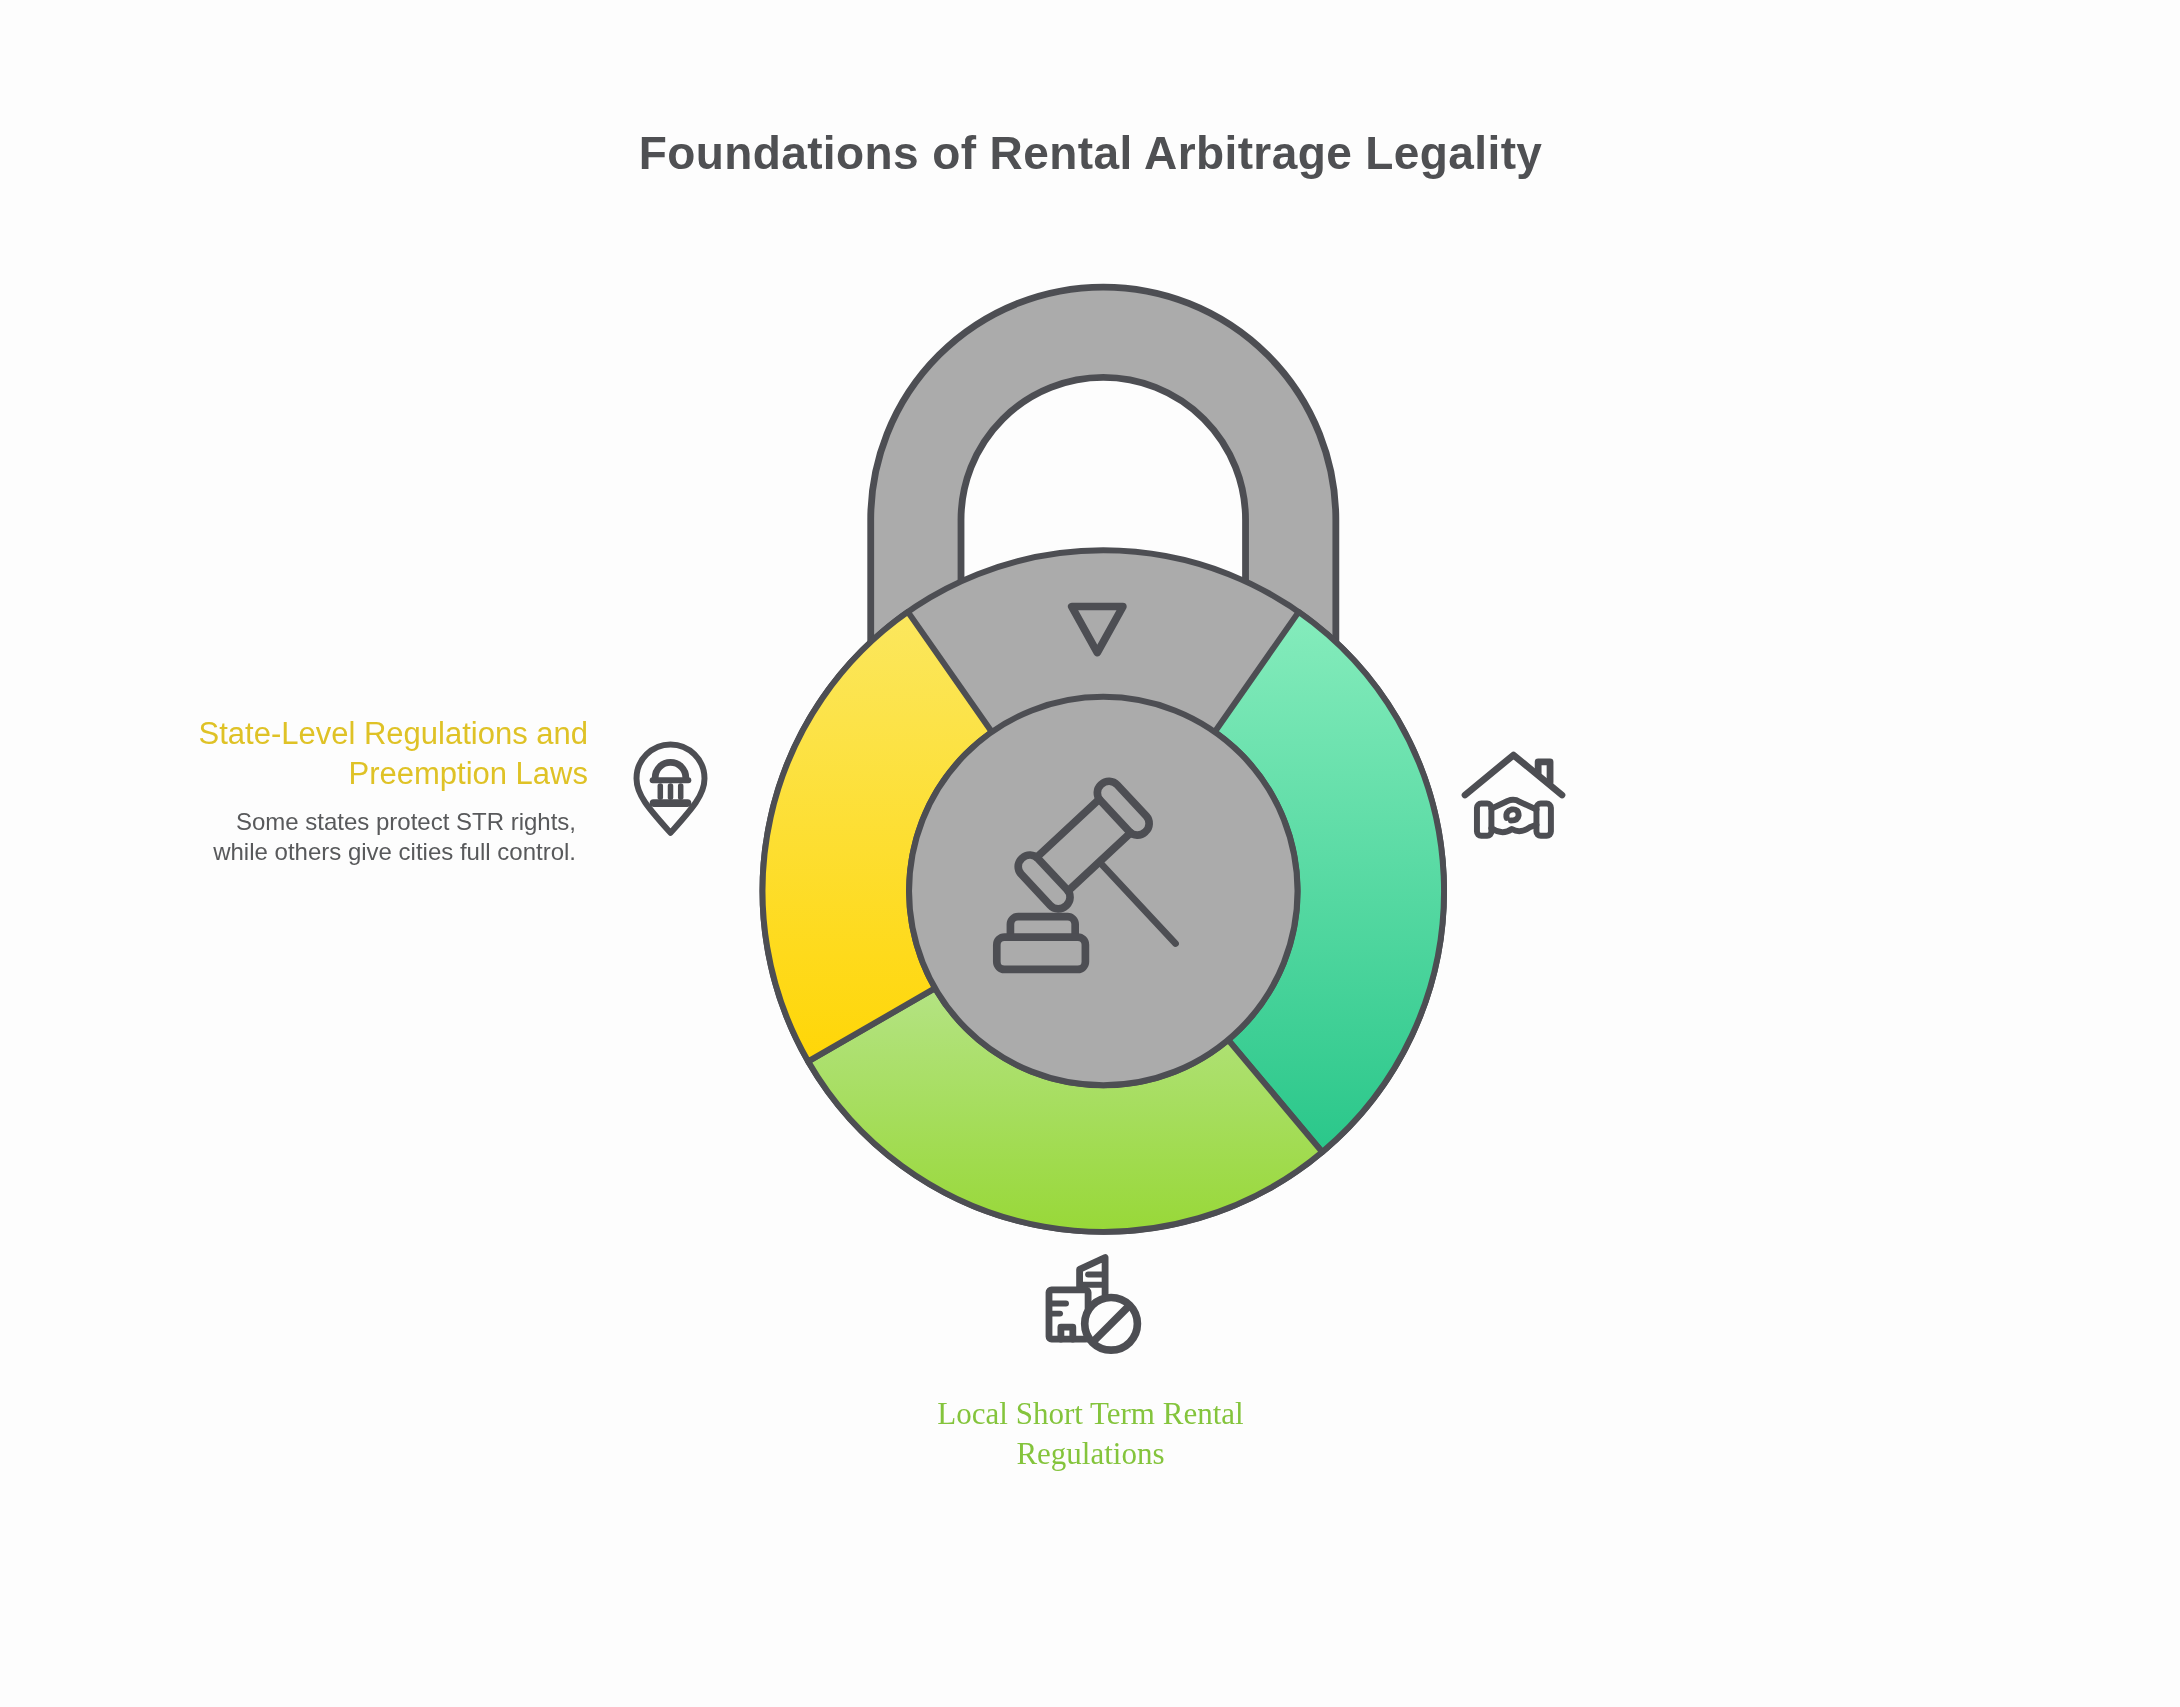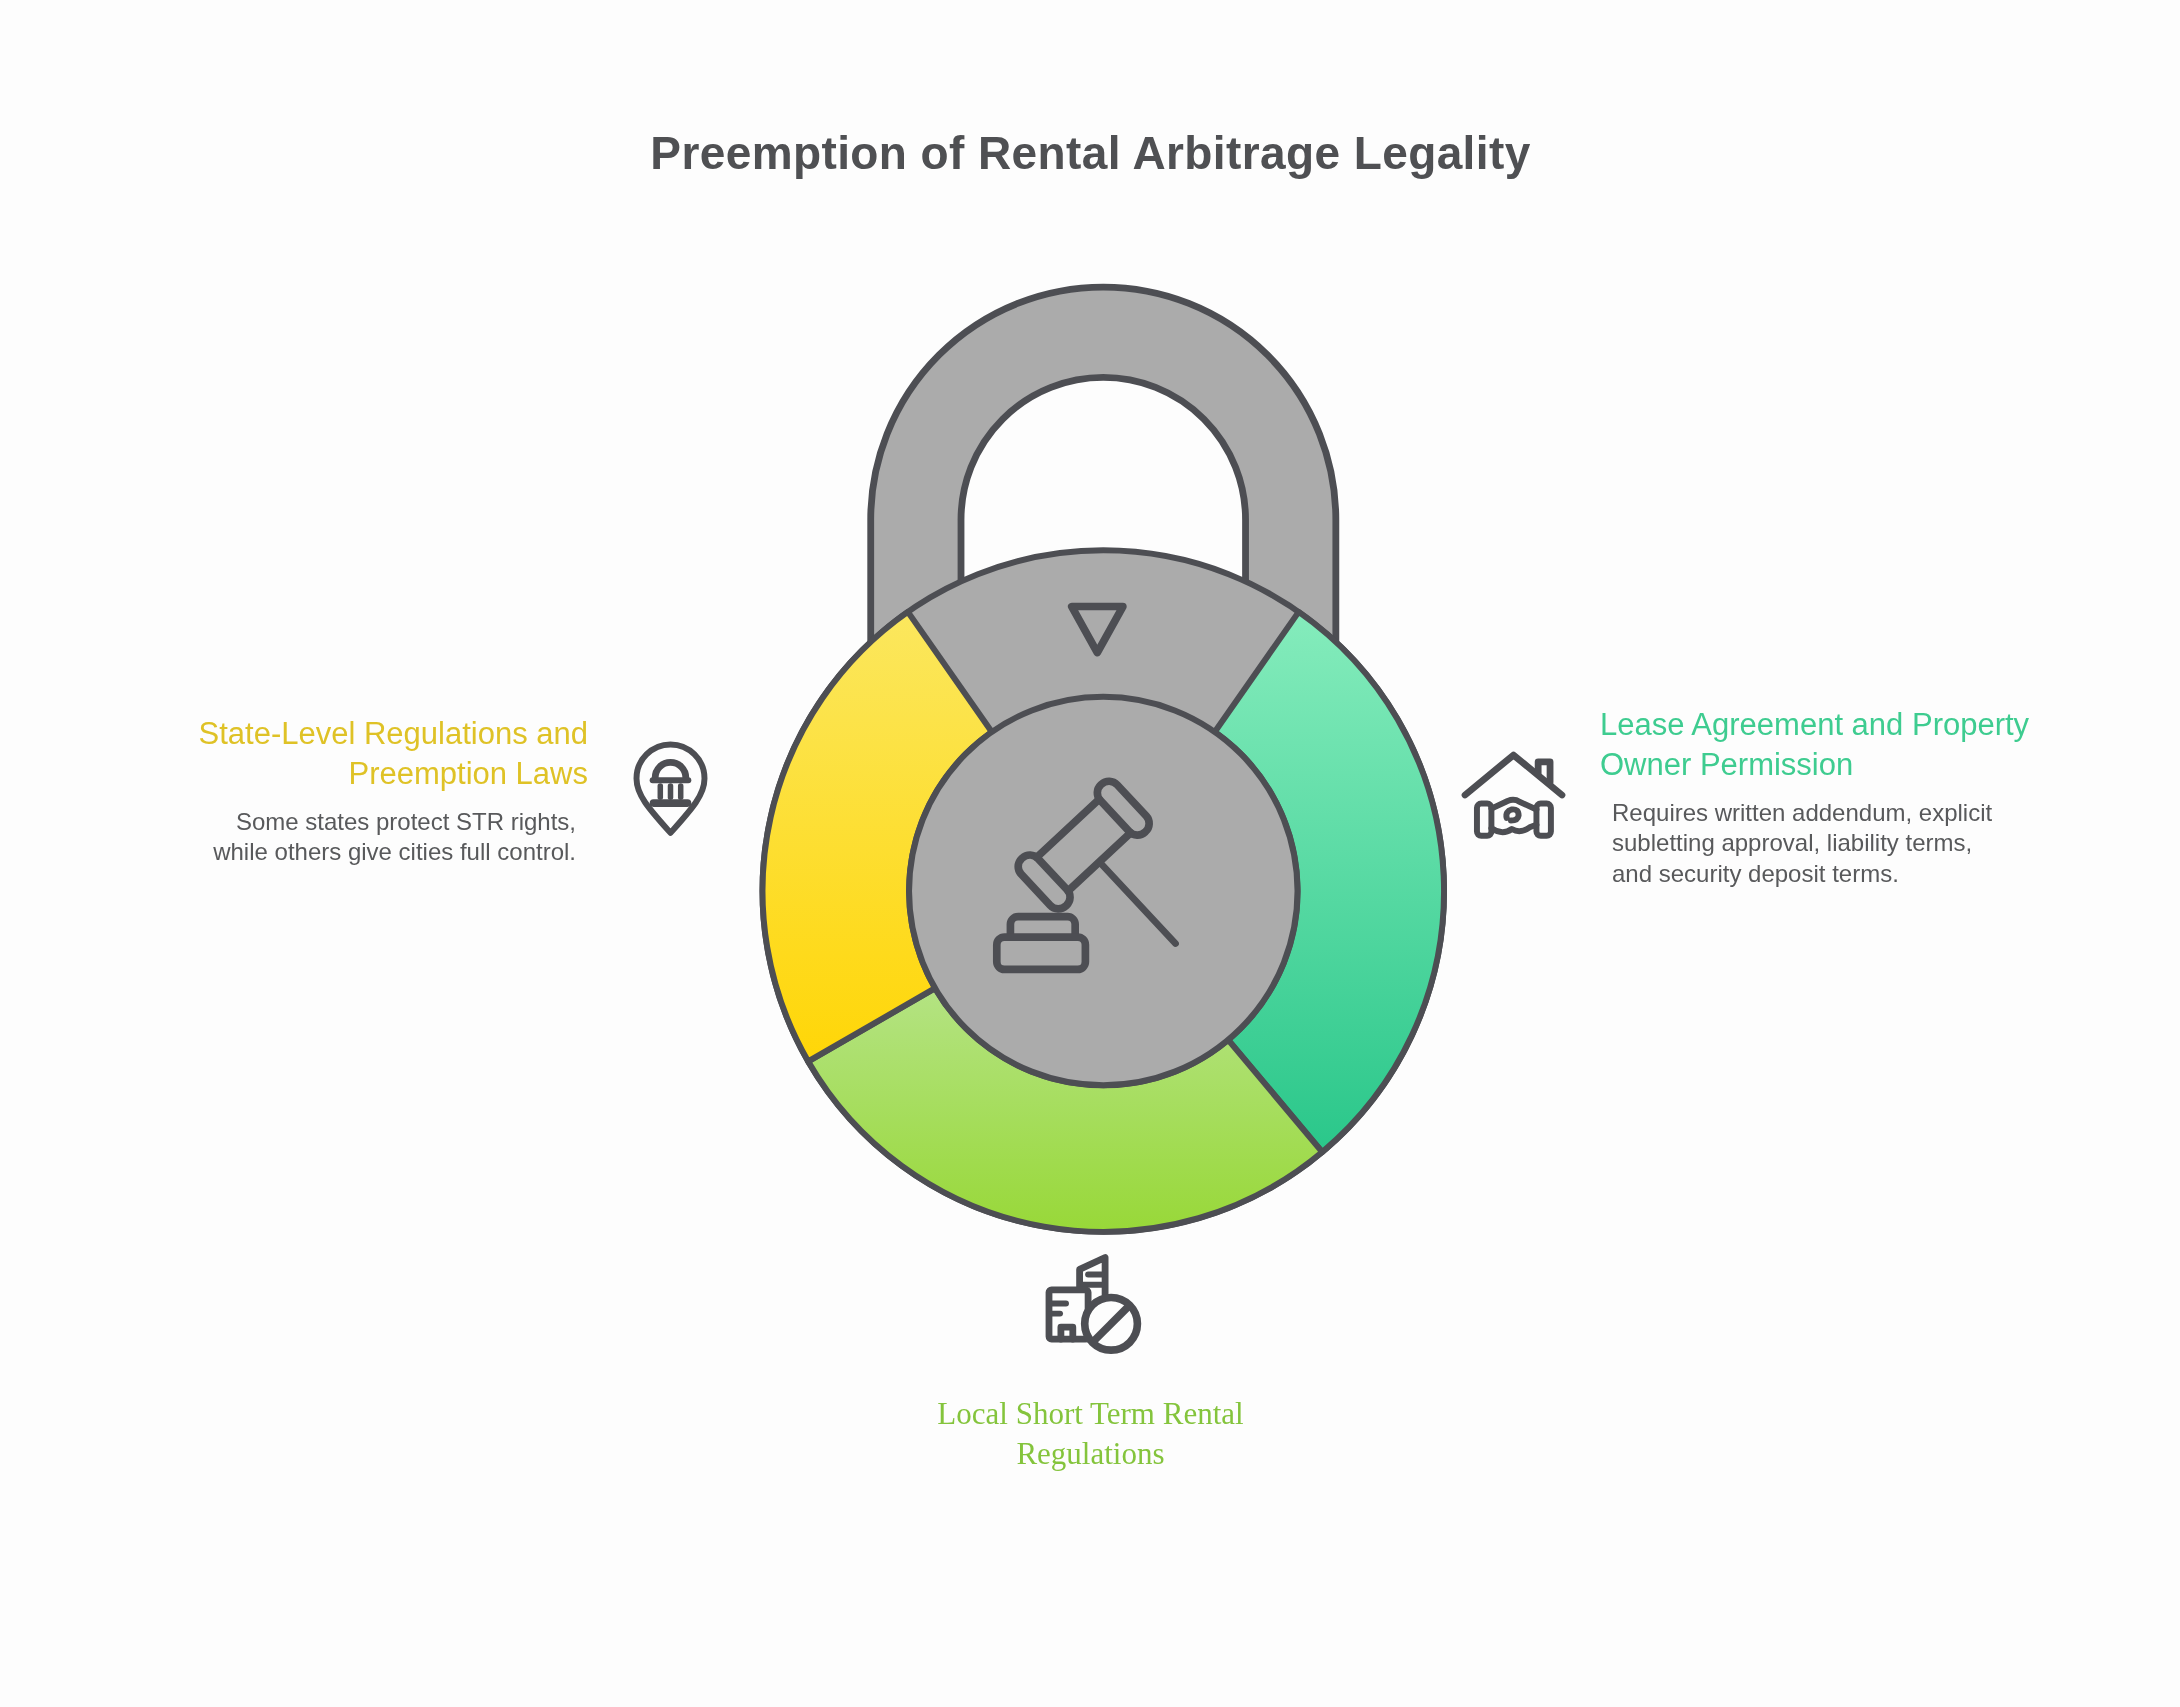--- a/index.html
+++ b/index.html
@@ -59,21 +59,21 @@
   .stop-tl { stop-color: var(--teal-light,   #85ECBC); }
   .stop-td { stop-color: var(--teal-deep,    #2AC78A); }
   .stop-gl { stop-color: var(--green-light,  #B4E383); }
   .stop-gd { stop-color: var(--green-deep,   #98D838); }
 </style>
 </head>
 <body>
 
 <div class="canvas">
 
-  <div class="title">Preemption of Rental Arbitrage Legality</div>
+  <div class="title">Foundations of Rental Arbitrage Legality</div>
 
   <svg class="lock" width="2181" height="1708" viewBox="0 0 2560 2005">
     <defs>
       <linearGradient id="gradYellow" x1="0" y1="0" x2="0" y2="1">
         <stop class="stop-yl" offset="0"></stop>
           <stop class="stop-yd" offset="1"></stop>
       </linearGradient>
       <linearGradient id="gradTeal" x1="0" y1="0" x2="0" y2="1">
         <stop class="stop-tl" offset="0"></stop>
           <stop class="stop-td" offset="1"></stop>
@@ -123,27 +123,20 @@
   <svg class="icon" style="left:628px; top:739px;" width="85" height="101" viewBox="0 0 100 118">
     <path class="ln" stroke-width="7" d="M50 6 C28 6 10 24 10 46 C10 66 26 83 50 110 C74 83 90 66 90 46 C90 24 72 6 50 6 Z"></path>
     <path class="ln" stroke-width="8" d="M32 45 A18 18 0 0 1 68 45"></path>
     <line class="ln" stroke-width="7" x1="29" y1="48" x2="71" y2="48"></line>
     <line class="ln" stroke-width="6.5" x1="38" y1="55" x2="38" y2="68"></line>
     <line class="ln" stroke-width="6.5" x1="50" y1="55" x2="50" y2="68"></line>
     <line class="ln" stroke-width="6.5" x1="62" y1="55" x2="62" y2="68"></line>
     <line class="ln" stroke-width="9" x1="30" y1="75" x2="70" y2="75"></line>
   </svg>
 
-  <div class="block block-right">
-    <h2 class="accent-teal">Lease Agreement and Property
-Owner Permission</h2>
-    <p>Requires written addendum, explicit
-subletting approval, liability terms,
-and security deposit terms.</p>
-  </div>
   <svg class="icon" style="left:1458px; top:744px;" width="111" height="102" viewBox="0 0 130 120">
     <path class="ln" stroke-width="8" d="M8 60 L65 13 L122 60"></path>
     <path class="ln" stroke-width="8" d="M94 34 L94 21 L108 21 L108 45"></path>
     <rect class="ln" stroke-width="7" x="22" y="70" width="17" height="38" rx="5"></rect>
     <rect class="ln" stroke-width="7" x="92" y="70" width="17" height="38" rx="5"></rect>
     <path class="ln" stroke-width="7" d="M39 76 L58 67 Q66 64 72 68 L92 77"></path>
     <path class="ln" stroke-width="7" d="M39 99 Q52 108 63 100 Q73 106 84 98 L92 95"></path>
     <path class="ln" stroke-width="7" d="M57 87 Q55 79 63 77 Q71 76 71 84 Q70 90 62 90"></path>
   </svg>
 

